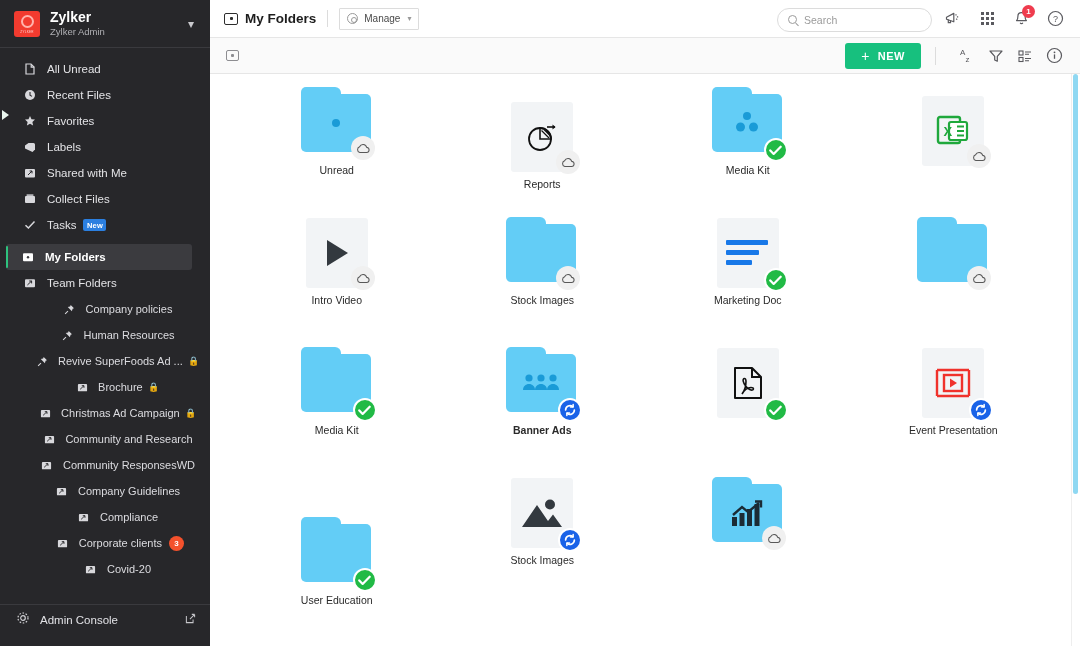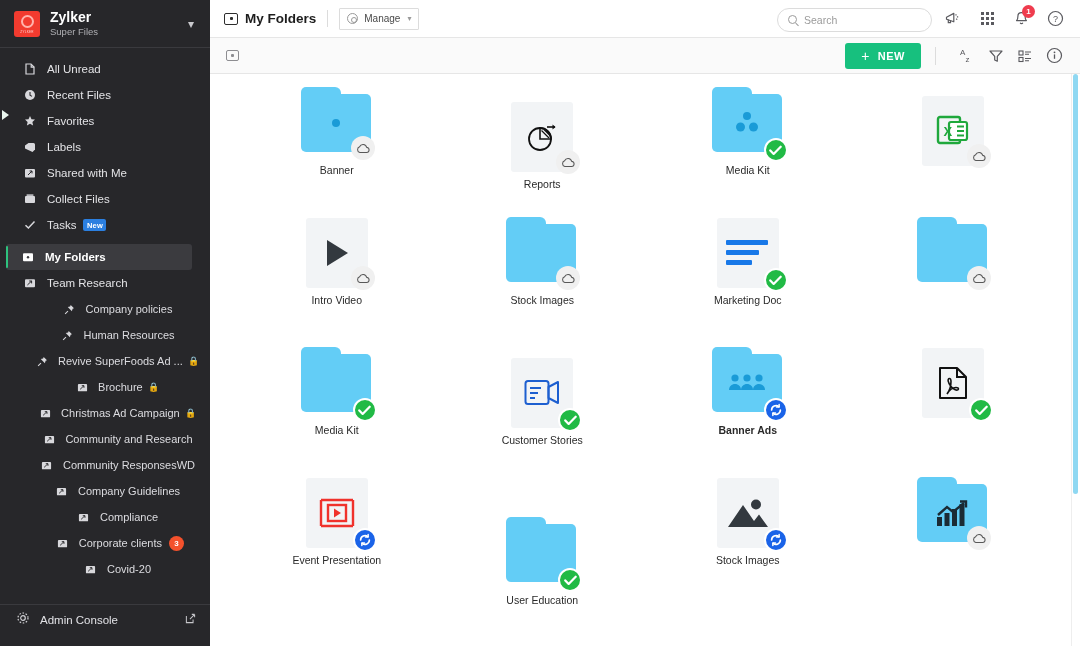--- a/index.html
+++ b/index.html
@@ -241,21 +241,21 @@
 
 <div class="app">
 
   <aside class="sidebar">
     <div class="brand">
       <div class="brand-logo">
         <span class="lw">ZYLKER</span>
       </div>
       <div class="brand-text">
         <div class="brand-name">Zylker</div>
-        <div class="brand-sub">Super Files</div>
+        <div class="brand-sub">Zylker Admin</div>
       </div>
       <div class="brand-caret">▾</div>
     </div>
 
     <div class="nav-scroll">
       <div class="tri-handle"></div>
 
       <div class="nav-item top">
         <span class="ic">
           <svg width="12" height="12" viewBox="0 0 12 12">
@@ -329,21 +329,21 @@
         </span>
         <span>My Folders</span>
       </div>
       <div class="nav-item top">
         <span class="ic">
           <svg width="12" height="12" viewBox="0 0 12 12">
               <rect x="1" y="2.2" width="10" height="8" rx="1" fill="#d8d8dc"></rect>
               <path d="M3.4 8 7.6 4M7.6 4H5.2M7.6 4v2.4" stroke="#27272a" stroke-width="1" fill="none"></path>
             </svg>
         </span>
-        <span>Team Research</span>
+        <span>Team Folders</span>
       </div>
 
       <div class="nav-item sub">
         <span class="ic">
           <svg width="11" height="11" viewBox="0 0 12 12">
               <path d="M7.3 1.1 10.9 4.7 9.4 5.3 8.6 7.9 4.1 3.4 6.7 2.6z" fill="#d8d8dc"></path>
               <path d="M4.3 7.7 1.2 10.8" stroke="#d8d8dc" stroke-width="1.1"></path>
             </svg>
         </span>
         <span>Company policies</span>
@@ -561,21 +561,21 @@
                     <circle cx="7" cy="7" r="4" fill="#1a9bd7"></circle>
                   </svg>
                 </div>
               </div>
               <div class="bub cloud">
                 <svg width="14" height="11" viewBox="0 0 16 12">
                   <path d="M4.3 10.5h7.6a2.9 2.9 0 0 0 .3-5.8A4.3 4.3 0 0 0 4.1 4 3.4 3.4 0 0 0 4.3 10.5z" fill="none" stroke="#585858" stroke-width="1.2" stroke-linejoin="round"></path>
                 </svg>
               </div>
             </div>
-            <div class="label">Banner</div>
+            <div class="label">Unread</div>
           </div>
           <div class="cell" style="padding-top: 14px;">
             <div class="thumbwrap">
               <div class="filedoc">
                 <div class="folder-inner">
                   <svg width="34" height="32" viewBox="0 0 34 32">
                     <circle cx="15" cy="18" r="11" fill="none" stroke="#111" stroke-width="1.8"></circle>
                     <path d="M15 18V7a11 11 0 0 1 11 11z" fill="none" stroke="#111" stroke-width="1.6"></path>
                     <path d="M16.5 9.5 24 17M19 8.5 25.5 15M21.5 9.7 26 14.3" stroke="#111" stroke-width="1.2"></path>
                     <path d="M22 6h8" stroke="#111" stroke-width="1.6"></path>
@@ -701,41 +701,20 @@
               <div class="folder">
                 <div class="folder-inner"></div>
               </div>
               <div class="bub check">
                 <svg width="13" height="11" viewBox="0 0 14 11">
                   <path d="M1.4 5.4 5 9.2 12.6 1.5" stroke="#fff" stroke-width="2.4" fill="none" stroke-linecap="round" stroke-linejoin="round"></path>
                 </svg>
               </div>
             </div>
             <div class="label">Media Kit</div>
-          </div>
-          <div class="cell" style="padding-top: 10px;">
-            <div class="thumbwrap">
-              <div class="filedoc">
-                <div class="folder-inner">
-                  <svg width="36" height="32" viewBox="0 0 36 32">
-                    <rect x="1.5" y="4" width="23" height="23" rx="2.5" fill="none" stroke="#1d5fd0" stroke-width="2"></rect>
-                    <path d="M24.5 10 34 5v21l-9.5-5z" fill="none" stroke="#1d5fd0" stroke-width="2" stroke-linejoin="round"></path>
-                    <g stroke="#1d5fd0" stroke-width="2">
-                      <path d="M6 11h11M6 16h8M6 21h5"></path>
-                    </g>
-                  </svg>
-                </div>
-              </div>
-              <div class="bub check">
-                <svg width="13" height="11" viewBox="0 0 14 11">
-                  <path d="M1.4 5.4 5 9.2 12.6 1.5" stroke="#fff" stroke-width="2.4" fill="none" stroke-linecap="round" stroke-linejoin="round"></path>
-                </svg>
-              </div>
-            </div>
-            <div class="label">Customer Stories</div>
           </div>
           <div class="cell" style="padding-top: 0px; font-weight: bold;">
             <div class="thumbwrap">
               <div class="folder">
                 <div class="folder-inner">
                   <svg width="40" height="22" viewBox="0 0 40 22">
                     <g fill="#1a9bd7">
                       <circle cx="8" cy="6" r="3.6"></circle>
                       <path d="M2 18c0-3.6 2.7-6 6-6s6 2.4 6 6z"></path>
                       <circle cx="20" cy="6" r="3.6"></circle>

